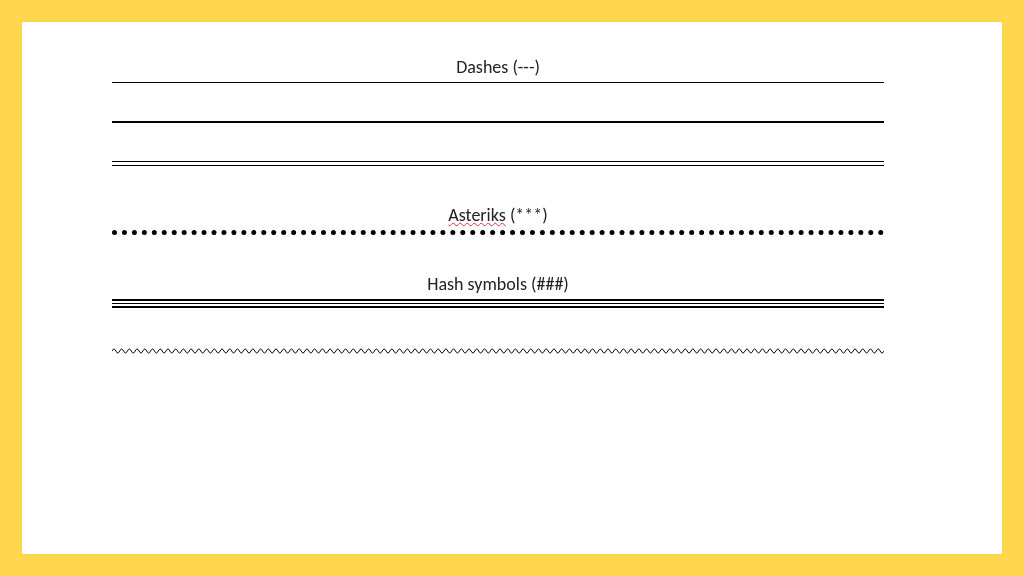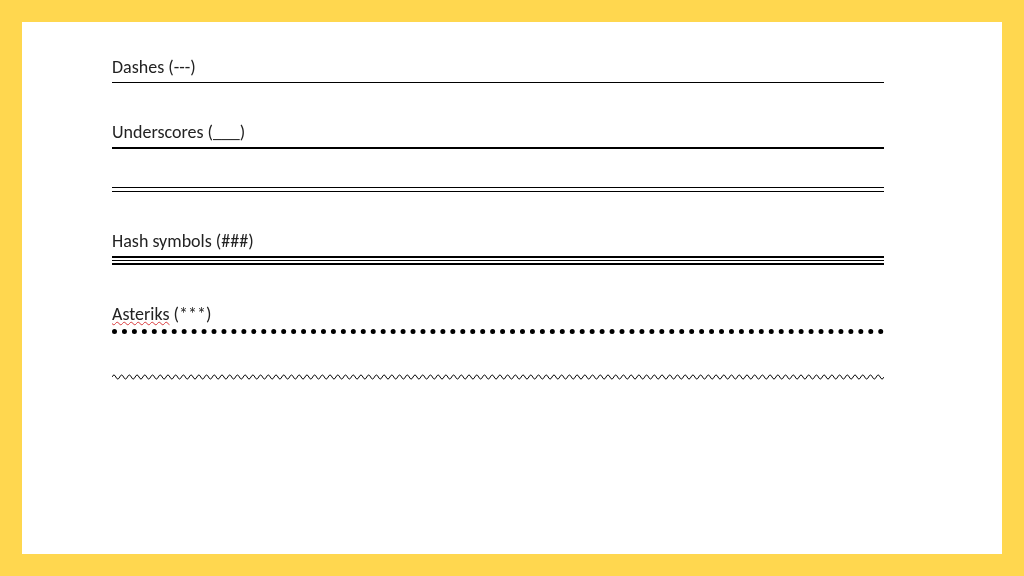--- a/index.html
+++ b/index.html
@@ -11,20 +11,21 @@
     padding: 22px;
     font-family: Calibri, "Segoe UI", Arial, sans-serif;
     color: #222;
     font-size: 18px;
   }
   .page {
     width: 100%;
     height: 100%;
     background: #ffffff;
     padding: 34px 118px 10px 90px;
+    text-align: center;
   }
   .entry {
     margin-bottom: 38px;
   }
   .label {
     margin-bottom: 4px;
   }
   .misspelled {
     text-decoration: underline wavy #d8383a;
     text-decoration-thickness: 1.2px;
@@ -72,38 +73,37 @@
 <body>
 
 <div class="page">
 
   <div class="entry">
     <div class="label">Dashes (---)</div>
     <div class="rule-dashes"></div>
   </div>
 
   <div class="entry">
-    <div class="label">Underscores (___)</div>
     <div class="rule-underscores"></div>
   </div>
 
   <div class="entry">
     <div class="rule-equals"></div>
   </div>
 
   <div class="entry">
-    <div class="label">Hash symbols (###)</div>
-    <div class="rule-hash"></div>
-  </div>
-
-  <div class="entry">
     <div class="label">
       <span class="misspelled">Asteriks</span><span> (***)</span>
     </div>
     <div class="rule-asterisks"></div>
+  </div>
+
+  <div class="entry">
+    <div class="label">Hash symbols (###)</div>
+    <div class="rule-hash"></div>
   </div>
 
   <div class="entry" style="margin-bottom:0">
     <div class="rule-tildes">
       <svg viewBox="0 0 800 10" preserveAspectRatio="none">
         <path d="M0 5 Q2 1 4 5 T8 5 T12 5 T16 5 T20 5 T24 5 T28 5 T32 5 T36 5 T40 5 T44 5 T48 5 T52 5 T56 5 T60 5 T64 5 T68 5 T72 5 T76 5 T80 5 T84 5 T88 5 T92 5 T96 5 T100 5 T104 5 T108 5 T112 5 T116 5 T120 5 T124 5 T128 5 T132 5 T136 5 T140 5 T144 5 T148 5 T152 5 T156 5 T160 5 T164 5 T168 5 T172 5 T176 5 T180 5 T184 5 T188 5 T192 5 T196 5 T200 5 T204 5 T208 5 T212 5 T216 5 T220 5 T224 5 T228 5 T232 5 T236 5 T240 5 T244 5 T248 5 T252 5 T256 5 T260 5 T264 5 T268 5 T272 5 T276 5 T280 5 T284 5 T288 5 T292 5 T296 5 T300 5 T304 5 T308 5 T312 5 T316 5 T320 5 T324 5 T328 5 T332 5 T336 5 T340 5 T344 5 T348 5 T352 5 T356 5 T360 5 T364 5 T368 5 T372 5 T376 5 T380 5 T384 5 T388 5 T392 5 T396 5 T400 5 T404 5 T408 5 T412 5 T416 5 T420 5 T424 5 T428 5 T432 5 T436 5 T440 5 T444 5 T448 5 T452 5 T456 5 T460 5 T464 5 T468 5 T472 5 T476 5 T480 5 T484 5 T488 5 T492 5 T496 5 T500 5 T504 5 T508 5 T512 5 T516 5 T520 5 T524 5 T528 5 T532 5 T536 5 T540 5 T544 5 T548 5 T552 5 T556 5 T560 5 T564 5 T568 5 T572 5 T576 5 T580 5 T584 5 T588 5 T592 5 T596 5 T600 5 T604 5 T608 5 T612 5 T616 5 T620 5 T624 5 T628 5 T632 5 T636 5 T640 5 T644 5 T648 5 T652 5 T656 5 T660 5 T664 5 T668 5 T672 5 T676 5 T680 5 T684 5 T688 5 T692 5 T696 5 T700 5 T704 5 T708 5 T712 5 T716 5 T720 5 T724 5 T728 5 T732 5 T736 5 T740 5 T744 5 T748 5 T752 5 T756 5 T760 5 T764 5 T768 5 T772 5 T776 5 T780 5 T784 5 T788 5 T792 5 T796 5 T800 5" fill="none" stroke="#000" stroke-width="1"></path>
       </svg>
     </div>
   </div>
 

